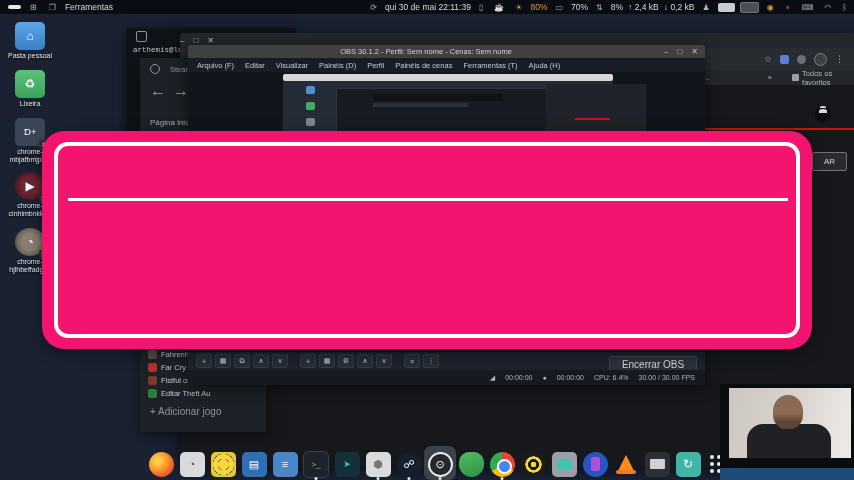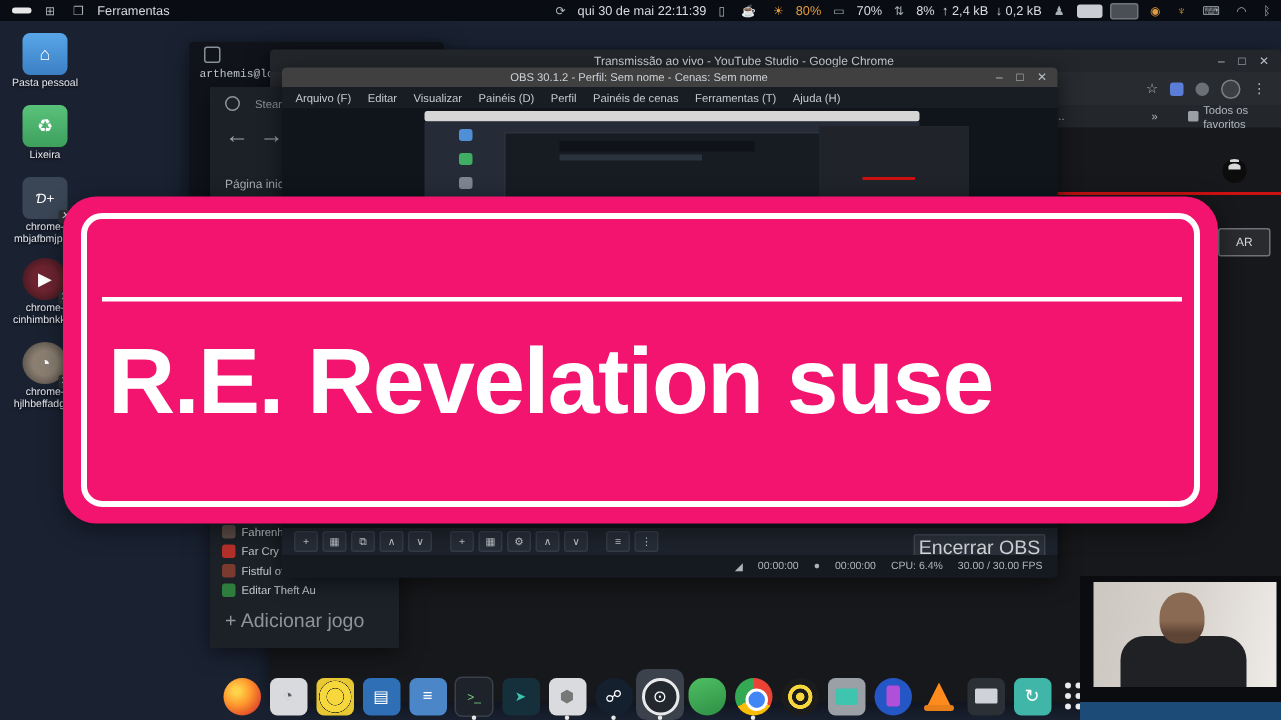--- a/index.html
+++ b/index.html
@@ -49,37 +49,37 @@
                justify-content:center;z-index:4;}
   
   #steam{left:140px;top:58px;width:126px;height:374px;background:#1b2127;z-index:5;border-radius:0;}
   #steam .smenu{color:#8d949c;font-size:7.5px;padding:6px 0 0 10px;display:flex;gap:10px;align-items:center;}
   #steam .nav{display:flex;align-items:center;gap:7px;padding:8px 0 0 10px;color:#9aa1a8;}
   #steam .loja{color:#eef1f4;font-weight:bold;font-size:11px;letter-spacing:.5px;}
   #steam .home{color:#a8aeb5;font-size:8px;padding:18px 0 0 10px;}
   #steam .games{position:absolute;left:8px;top:292px;display:flex;flex-direction:column;gap:4px;}
   #steam .game{display:flex;align-items:center;gap:4px;color:#c2c8ce;font-size:7.5px;white-space:nowrap;}
   #steam .gicon{width:9px;height:9px;border-radius:2px;flex:0 0 auto;}
-  #steam .addgame{position:absolute;left:10px;top:348px;color:#8d949c;font-size:13px;display:flex;gap:4px;align-items:center;}
+  #steam .addgame{position:absolute;left:10px;top:348px;color:#8d949c;font-size:10px;display:flex;gap:4px;align-items:center;}
   
   #obs{left:188px;top:45px;width:517px;height:340px;background:#161b22;z-index:6;}
   #obs .titlebar{height:13px;background:#404040;display:flex;align-items:center;border-radius:3px 3px 0 0;}
   #obs .title{flex:1;text-align:center;color:#ced2d7;font-size:7.5px;}
   #obs .menubar{height:14px;background:#181d24;display:flex;align-items:center;gap:11px;
                 padding-left:9px;color:#c6cad0;font-size:7.5px;}
   #obs .preview{position:absolute;left:0;top:27px;right:0;bottom:33px;background:#10151c;overflow:hidden;}
   
   .mini{position:absolute;}
   #obs .toolbar{position:absolute;left:0;bottom:15px;width:100%;height:18px;background:#1d232c;
                 display:flex;align-items:center;gap:3px;padding-left:8px;box-sizing:border-box;}
   .tbtn{width:14px;height:12px;background:#262d37;border:1px solid #333b46;border-radius:2px;
         color:#c2c7cd;font-size:7px;display:flex;align-items:center;justify-content:center;}
   .tsep{width:6px;}
   #encerrar{position:absolute;right:8px;bottom:13px;width:86px;height:14px;background:#2a313a;
-            border:1px solid #3c444f;border-radius:2px;color:#d2d5da;font-size:13px;
+            border:1px solid #3c444f;border-radius:2px;color:#d2d5da;font-size:10px;
             display:flex;align-items:center;justify-content:center;margin-left:28px;}
   #obs .statusbar{position:absolute;left:0;bottom:0;width:100%;height:15px;background:#151a21;
                   display:flex;align-items:center;justify-content:flex-end;gap:10px;
                   color:#aeb4bb;font-size:7px;padding-right:10px;box-sizing:border-box;border-radius:0 0 3px 3px;}
   
   #banner{left:42px;top:131px;width:770px;height:218px;background:#f2146e;border-radius:22px;
           z-index:30;box-shadow:0 4px 16px rgba(0,0,0,.45);}
   #banner .inner{position:absolute;left:12px;top:11px;right:12px;bottom:11px;
                  border:4px solid #ffffff;border-radius:14px;}
   #banner .l1{position:absolute;left:34px;top:16px;color:#fff;font-size:35px;font-weight:bold;white-space:pre;}
@@ -138,21 +138,20 @@
 </head>
 <body>
 
 <div class="win" id="terminal">
   <span class="ticon"></span>
   <span class="ttext">arthemis@localhost:~</span>
 </div>
 
 <div class="win" id="chrome">
   <div class="titlebar">
-    <span class="title">Transmissão ao vivo - YouTube Studio - Google Chrome</span>
     <span class="winbtns" style="padding-right:8px;">
       <span>–</span>
       <span>□</span>
       <span>✕</span>
     </span>
   </div>
   <div class="toolbar">
     <span>☆</span>
     <span style="width:9px;height:9px;background:#5a7ed8;border-radius:2px;display:inline-block;"></span>
     <span style="width:9px;height:9px;background:#6b6f76;border-radius:50%;display:inline-block;"></span>
@@ -279,21 +278,20 @@
   <div class="lbl">chrome-cinhimbnkkae</div>
 </div>
 <div class="abs dicon" style="left:2px;top:228px;">
   <div class="art" style="background:radial-gradient(circle,#8b7f72 40%,#5f574e 75%);border-radius:50%;">◔<span class="badge-x">✕</span></div>
   <div class="lbl">chrome-hjlhbeffadgko</div>
 </div>
 
 <div class="abs" id="banner">
   <div class="inner"></div>
   <div class="rule"></div>
-  <div class="l2">R.E. Revelation suse</div>
 </div>
 
 <div class="abs" id="webcam-wrap">
   <div id="webcam">
     <div class="body"></div>
     <div class="head"></div>
   </div>
 </div>
 <div class="abs" id="blue-strip"></div>
 

